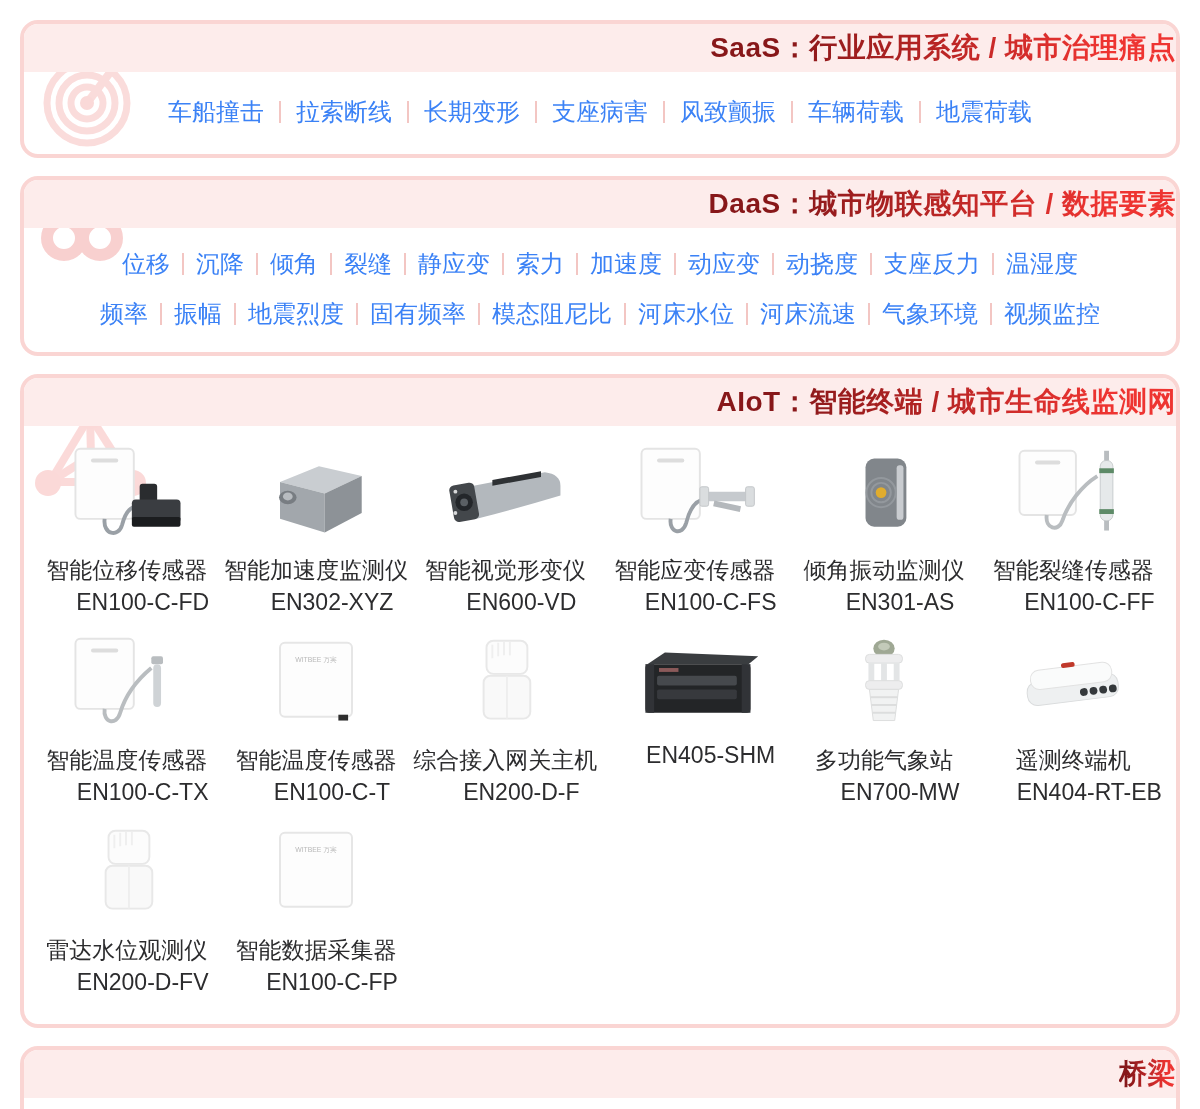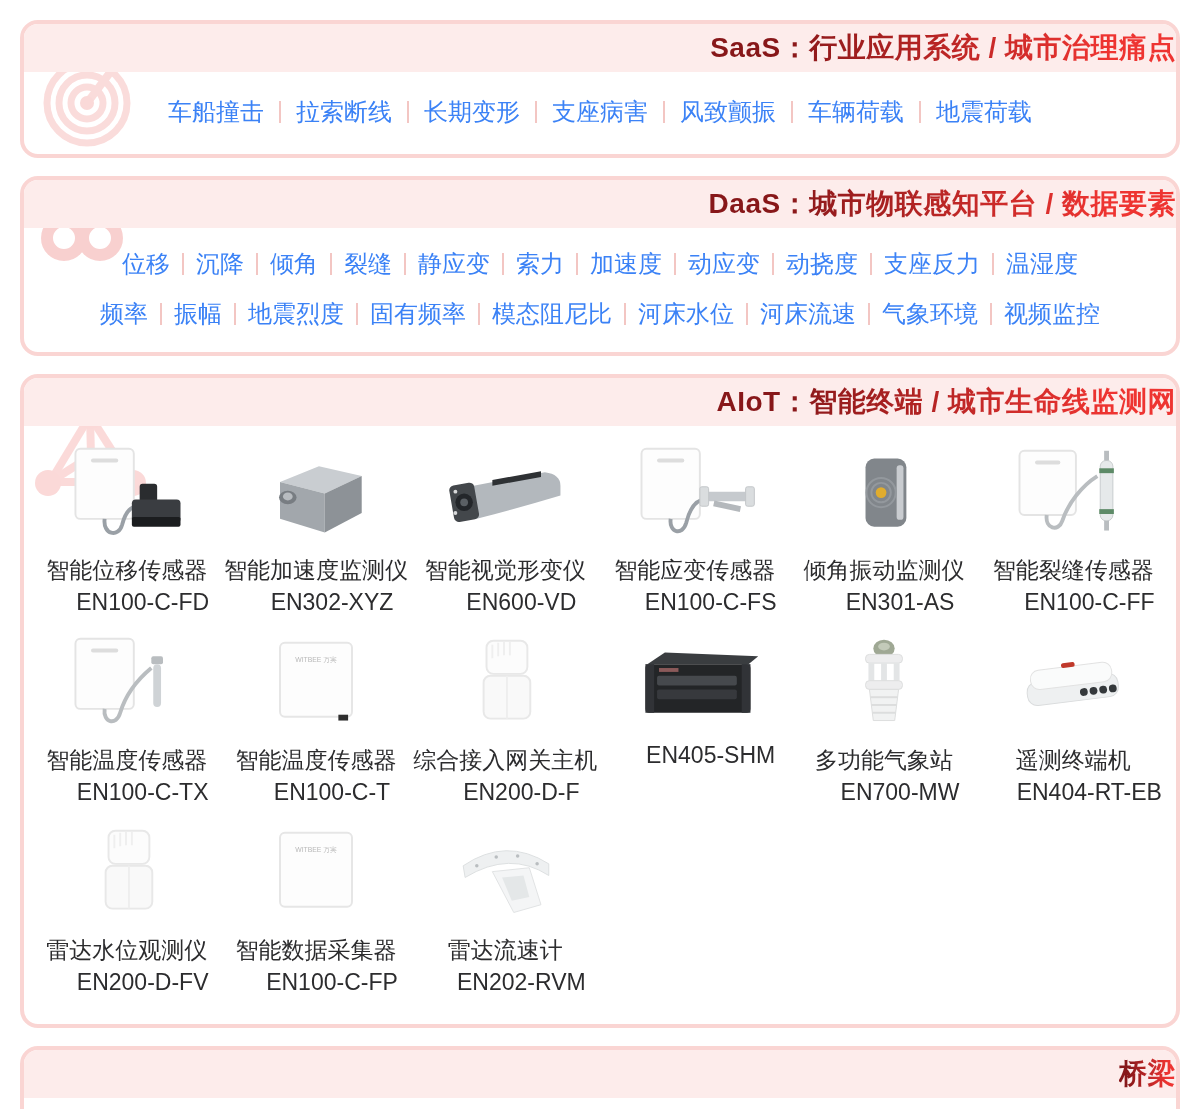--- a/index.html
+++ b/index.html
@@ -383,35 +383,20 @@
       <div class="p-img">
         <svg viewBox="0 0 150 110" width="146" height="107">
           <rect x="38" y="10" width="74" height="76" rx="5" fill="#fdfdfd" stroke="#e6e6e6" stroke-width="2"></rect>
           <text x="75" y="30" text-anchor="middle" class="brand-txt">WITBEE 万宾</text>
         </svg>
       </div>
       <div class="p-name">智能数据采集器</div>
       <div class="p-model">EN100-C-FP</div>
     </div>
 
-    <div class="product">
-      <div class="p-img">
-        <svg viewBox="0 0 150 110" width="146" height="107">
-          <path d="M32 44 Q76 14 120 42 L120 54 Q80 28 34 56 Z" fill="#eef0f1" stroke="#dcdfe0"></path>
-          <circle cx="46" cy="44" r="1.8" fill="#b9bdc0"></circle>
-            <circle cx="66" cy="35" r="1.8" fill="#b9bdc0"></circle>
-          <circle cx="88" cy="34" r="1.8" fill="#b9bdc0"></circle>
-            <circle cx="108" cy="42" r="1.8" fill="#b9bdc0"></circle>
-          <polygon points="62,50 100,46 112,84 84,92" fill="#f4f5f6" stroke="#e0e2e3"></polygon>
-          <polygon points="72,56 94,54 100,76 82,80" fill="#e4e7e8"></polygon>
-        </svg>
-      </div>
-      <div class="p-name">雷达流速计</div>
-      <div class="p-model">EN202-RVM</div>
-    </div>
 
 
 
   </div>
 </section>
 
 <section class="card">
   <div class="band">
     <h2 class="sec-title">桥梁</h2>
   </div>

